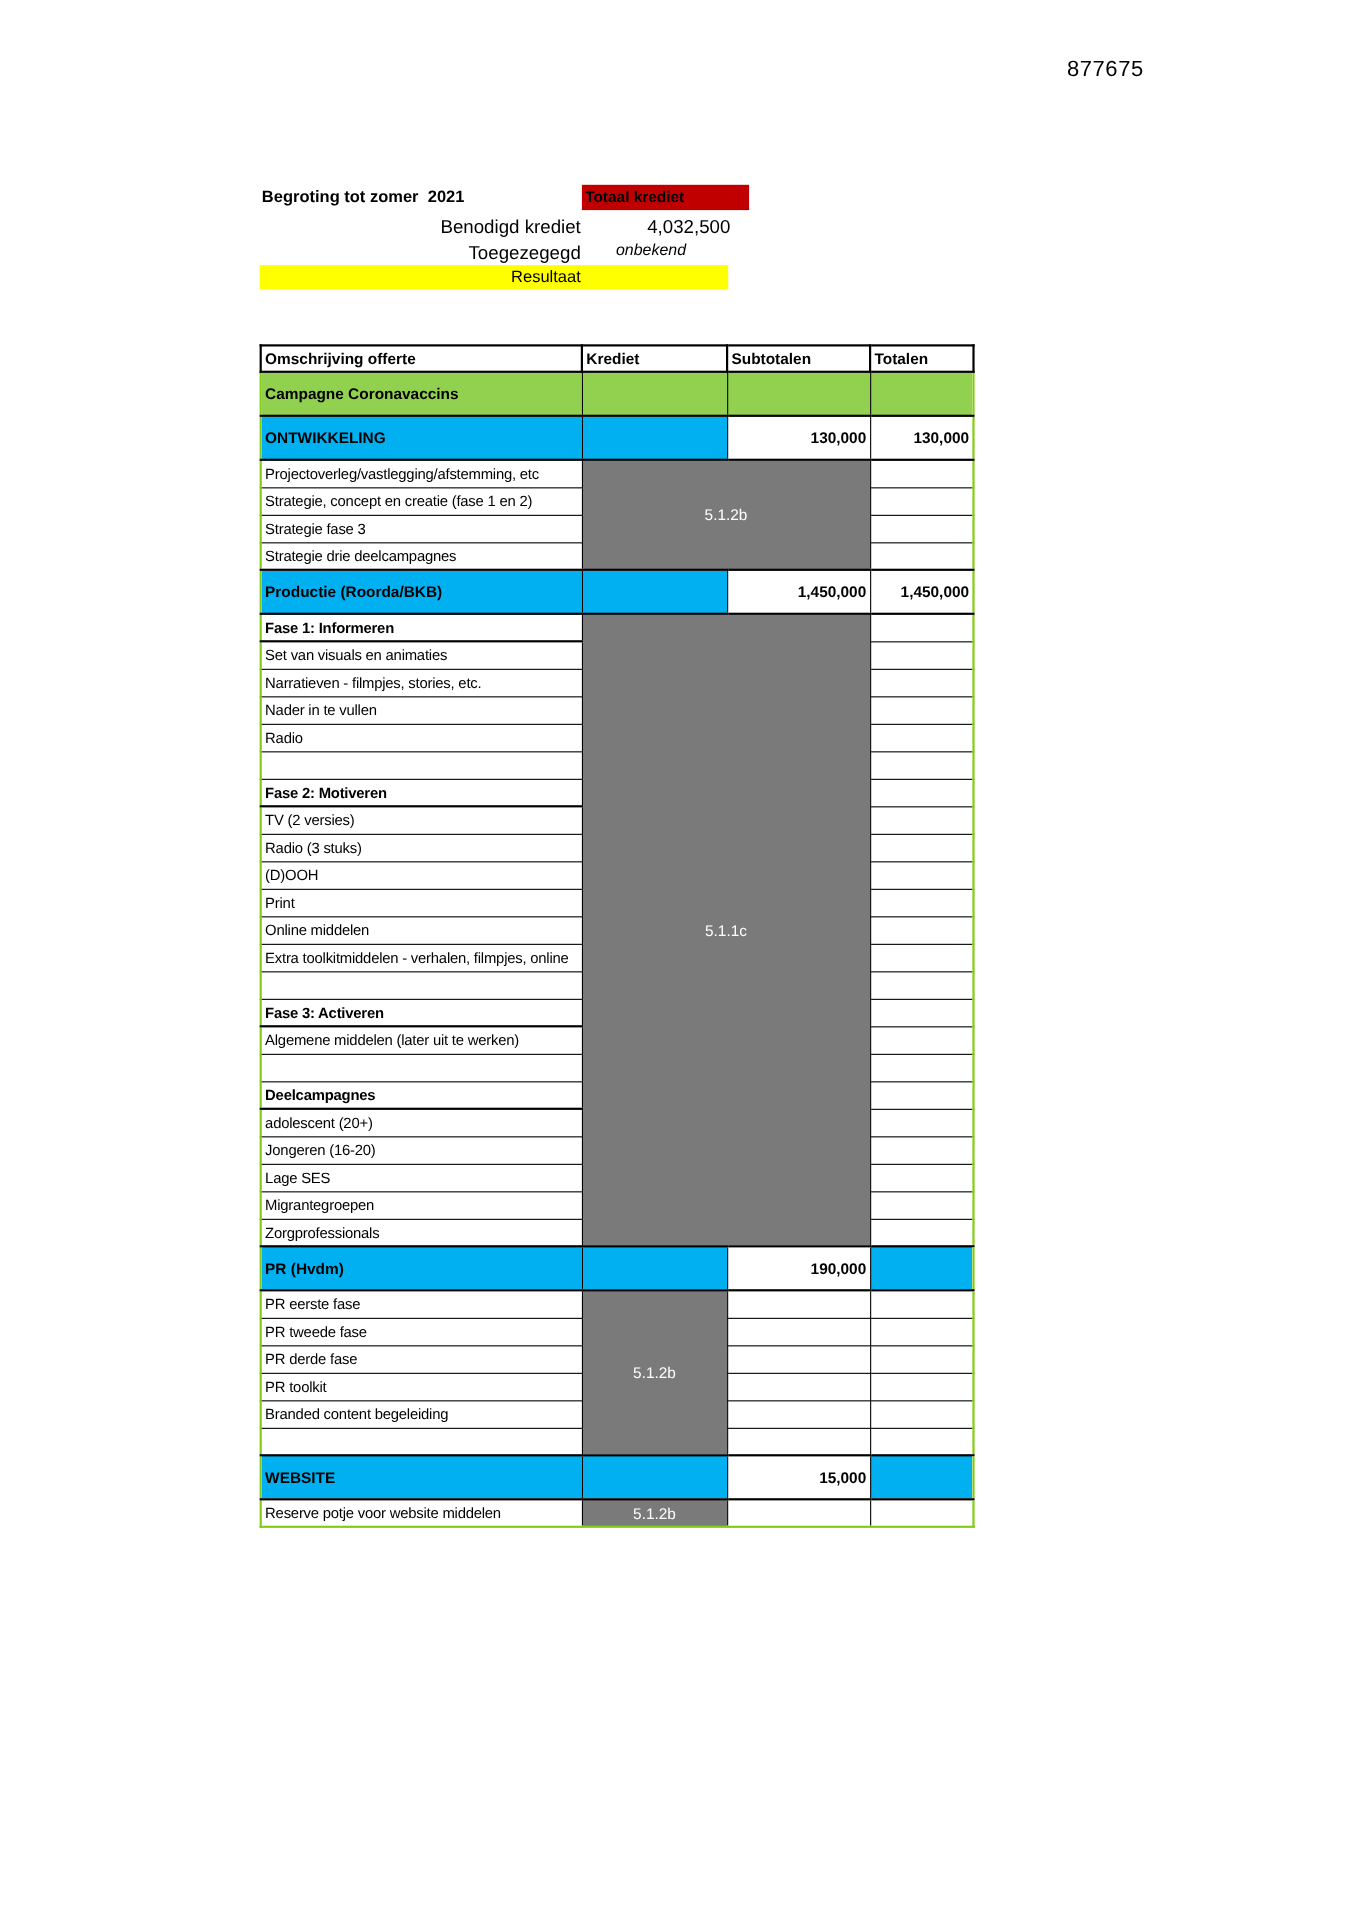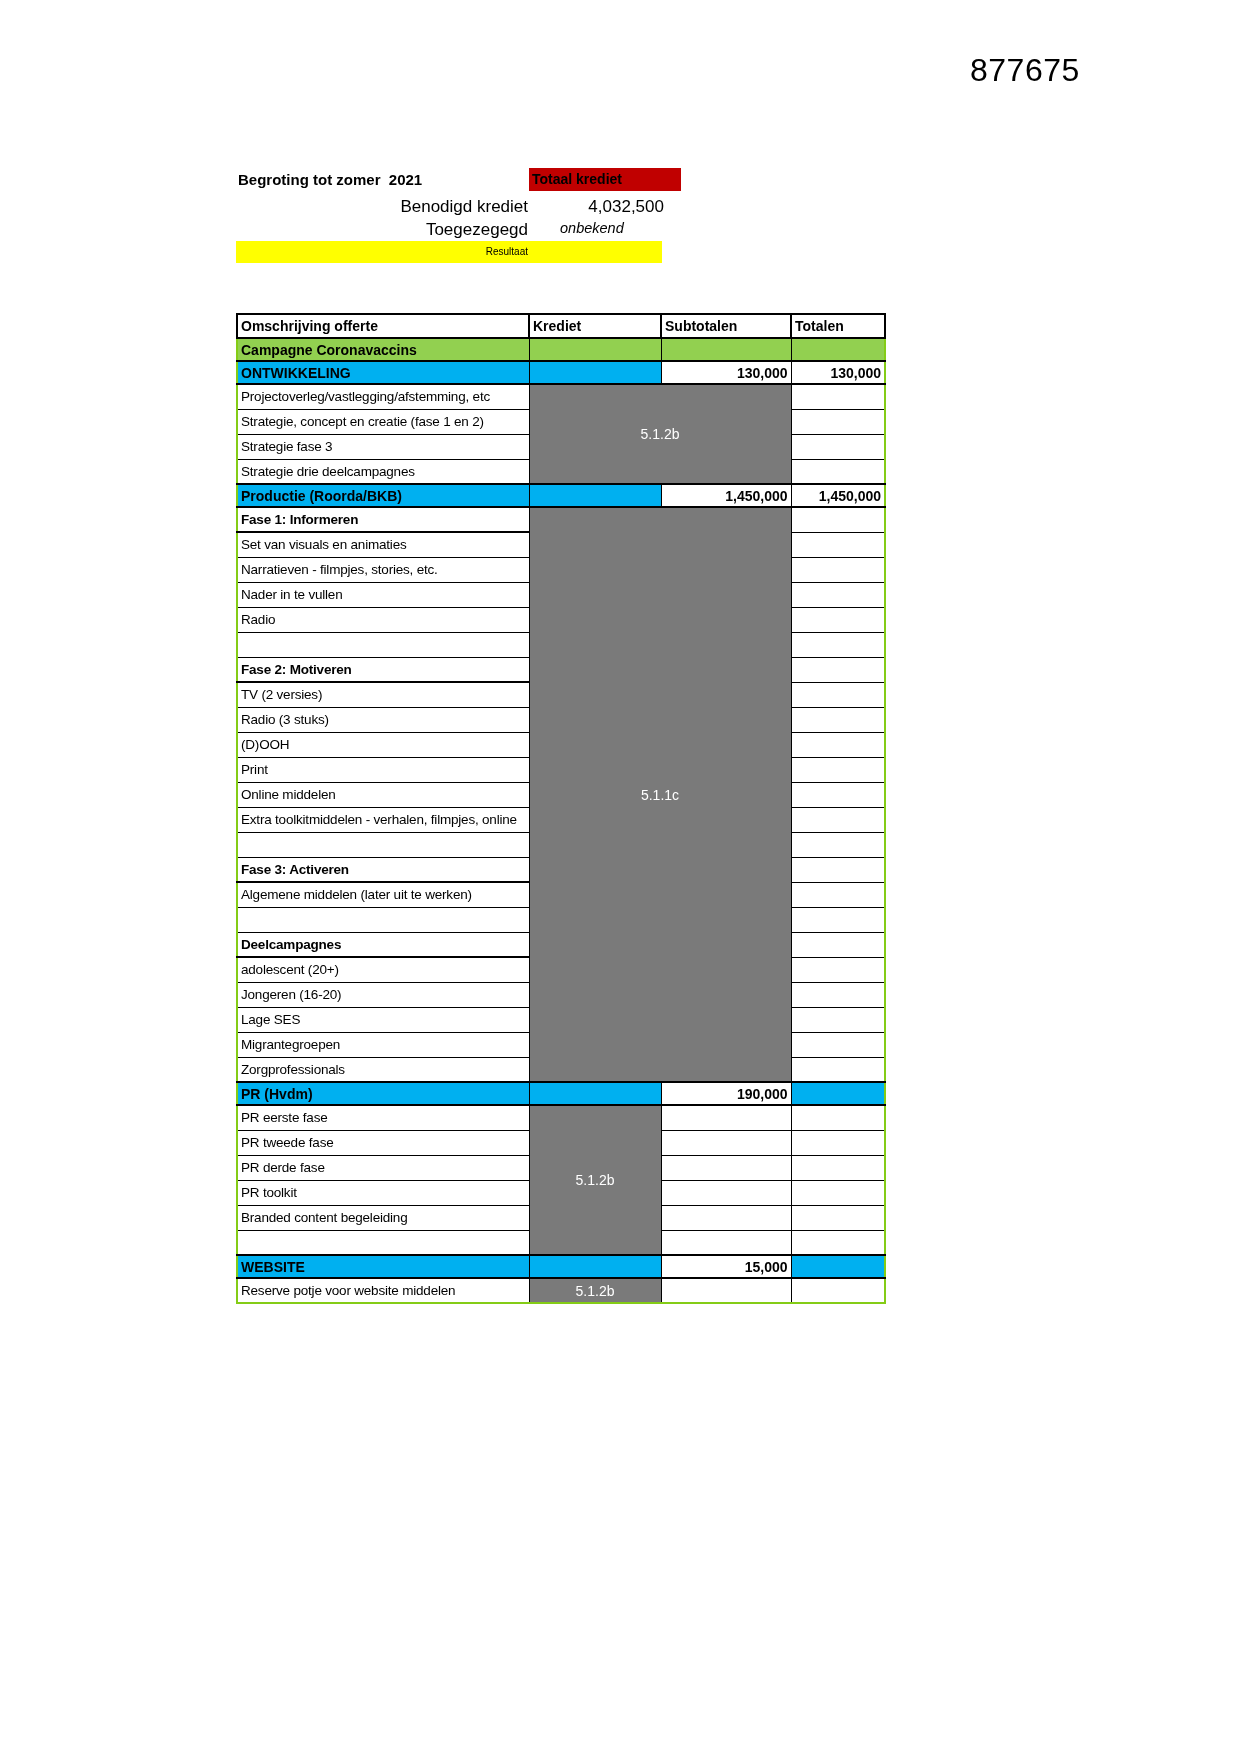--- a/index.html
+++ b/index.html
@@ -10,21 +10,21 @@
     height: 1754px;
     background: #ffffff;
     font-family: "Liberation Sans", "DejaVu Sans", sans-serif;
     color: #000000;
     overflow: hidden;
   }
   .page-number {
     position: absolute;
     top: 52px;
     left: 970px;
-    font-size: 32px;
+    font-size: 20px;
     letter-spacing: 0.5px;
   }
   .doc-title {
     position: absolute;
     top: 171px;
     left: 238px;
     font-size: 15px;
     font-weight: 700;
     white-space: pre;
   }
@@ -65,21 +65,21 @@
     left: 236px;
     width: 426px;
     height: 22px;
     background: var(--yellow, #FFFF00);
   }
   .yellow-bar span {
     display: block;
     width: 292px;
     text-align: right;
     line-height: 22px;
-    font-size: 10px;
+    font-size: 15px;
   }
   .budget-wrap {
     position: absolute;
     top: 313px;
     left: 236px;
   }
   table.budget {
     border-collapse: collapse;
     table-layout: fixed;
     width: 648px;
@@ -104,21 +104,21 @@
     border: 2px solid #000;
     height: 24px;
     vertical-align: bottom;
     padding-bottom: 3px;
     background: #fff;
   }
   tr.section td {
     border-top: 2px solid #000;
     border-bottom: 2px solid #000;
     font-weight: 700;
-    height: 23px;
+    height: 40px;
   }
   tr.section.green td { background: var(--green, #92D050); }
   tr.section.blue td.fill { background: var(--blue, #00B0F0); }
   td.num {
     text-align: right;
     font-weight: 700;
     background: #ffffff;
   }
   td.grey {
     background: var(--grey, #7A7A7A);

